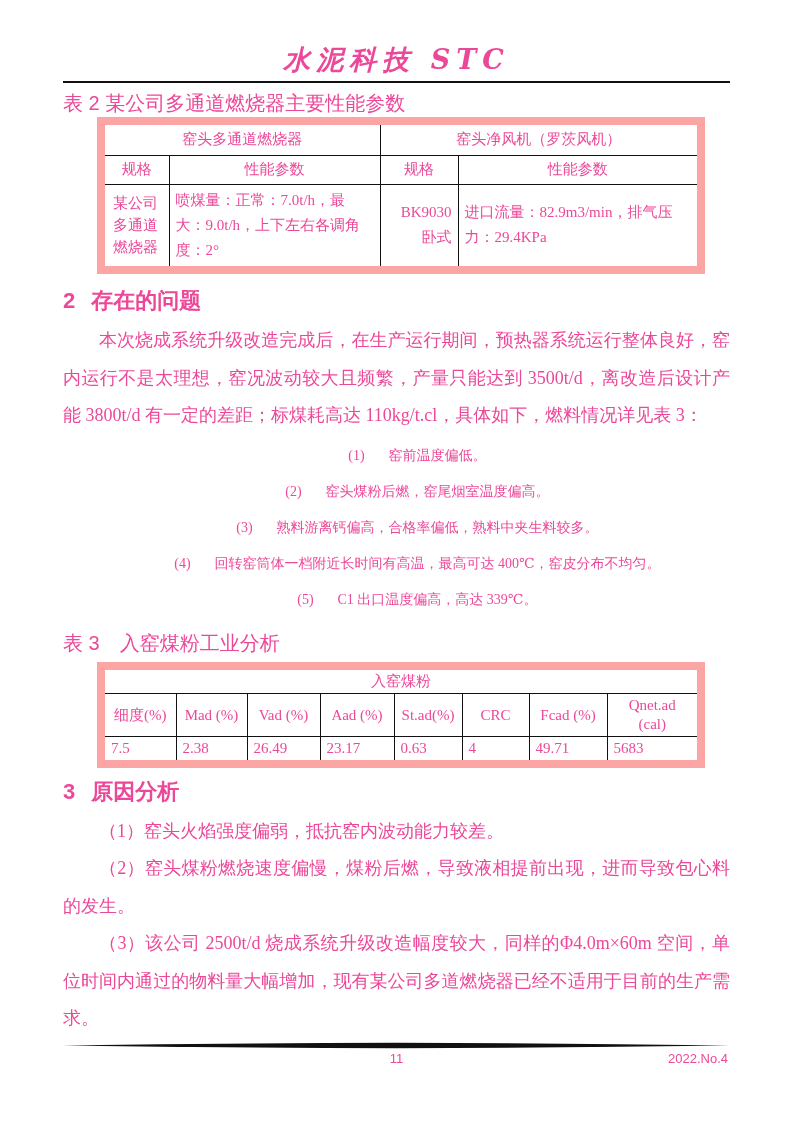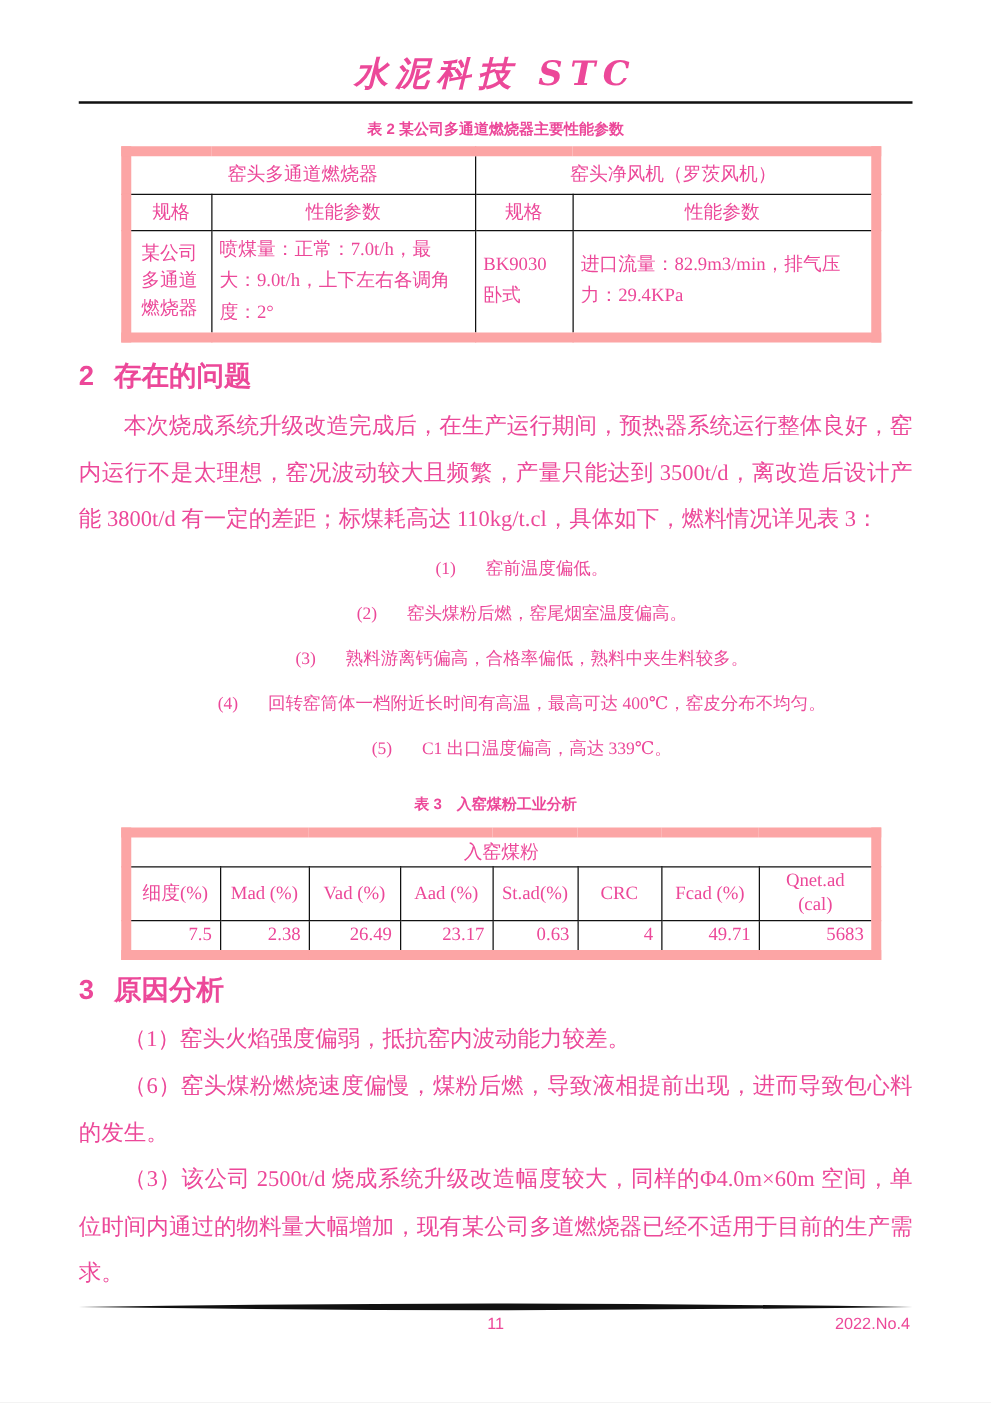--- a/index.html
+++ b/index.html
@@ -26,24 +26,24 @@
     letter-spacing:6px;
     font-family:"DejaVu Serif","Liberation Serif",serif;
   }
   .header-rule {
     margin-top:5px;
     border-top:2.5px solid #111;
   }
 
   
   .table-caption {
-    text-align:center;
+    text-align:left;
     font-family:"Liberation Sans","DejaVu Sans",sans-serif;
-    font-weight:bold;
-    font-size:12px;
+    font-weight:normal;
+    font-size:20px;
     line-height:21px;
     white-space:pre-wrap;
   }
   .caption-t2 { margin-top:10px; }
   .caption-t3 { margin-top:15px; }
 
   
   table {
     border-collapse:collapse;
     table-layout:fixed;
@@ -56,26 +56,26 @@
     border:1px solid #111;
     vertical-align:middle;
     font-weight:normal;
     padding:2px 6px;
   }
   .t2 { margin-top:3px; }
   .t2 .group-row td { height:34px; text-align:center; }
   .t2 .label-row td { height:29px; text-align:center; }
   .t2 .data-row td  { height:86px; line-height:25px; }
   .t2 td.cell-spec1 { padding:4px 8px; line-height:22px; }
-  .t2 td.cell-spec2 { text-align:left; padding:2px 6px; }
+  .t2 td.cell-spec2 { text-align:right; padding:2px 6px; }
 
   .t3 { margin-top:8px;border-radius:29px; }
   .t3 .group-row td { height:28px; text-align:center; }
   .t3 .head-row th  { height:36px; text-align:center; white-space:pre-line; line-height:19px; }
-  .t3 .data-row td  { height:27px; text-align:right; }
+  .t3 .data-row td  { height:27px; text-align:left; }
 
   
   .sec-heading {
     font-family:"Liberation Sans","DejaVu Sans",sans-serif;
     font-weight:bold;
     font-size:22px;
     line-height:28px;
   }
   .sec-heading .sec-num { margin-right:16px; }
   .h-sec2 { margin-top:13px; }
@@ -222,21 +222,21 @@
           <td>5683</td>
         </tr>
       </tbody>
     </table>
 
     <div class="sec-heading h-sec3">
       <span class="sec-num">3</span><span>原因分析</span>
     </div>
 
     <p class="body-par par-sec3-first">（1）窑头火焰强度偏弱，抵抗窑内波动能力较差。</p>
-    <p class="body-par">（6）窑头煤粉燃烧速度偏慢，煤粉后燃，导致液相提前出现，进而导致包心料的发生。</p>
+    <p class="body-par">（2）窑头煤粉燃烧速度偏慢，煤粉后燃，导致液相提前出现，进而导致包心料的发生。</p>
     <p class="body-par">（3）该公司 2500t/d 烧成系统升级改造幅度较大，同样的Φ4.0m×60m 空间，单位时间内通过的物料量大幅增加，现有某公司多道燃烧器已经不适用于目前的生产需求。</p>
 
   </div>
 
   <div class="footer">
     <svg class="footer-rule" viewBox="0 0 667 7" preserveAspectRatio="none">
       <path d="M0,3.5 Q166,1.2 333,0.8 Q500,1.2 667,3.5 Q500,5.8 333,6.2 Q166,5.8 0,3.5 Z" fill="#111"></path>
     </svg>
     <div class="footer-texts">
       <span class="page-number">11</span>

